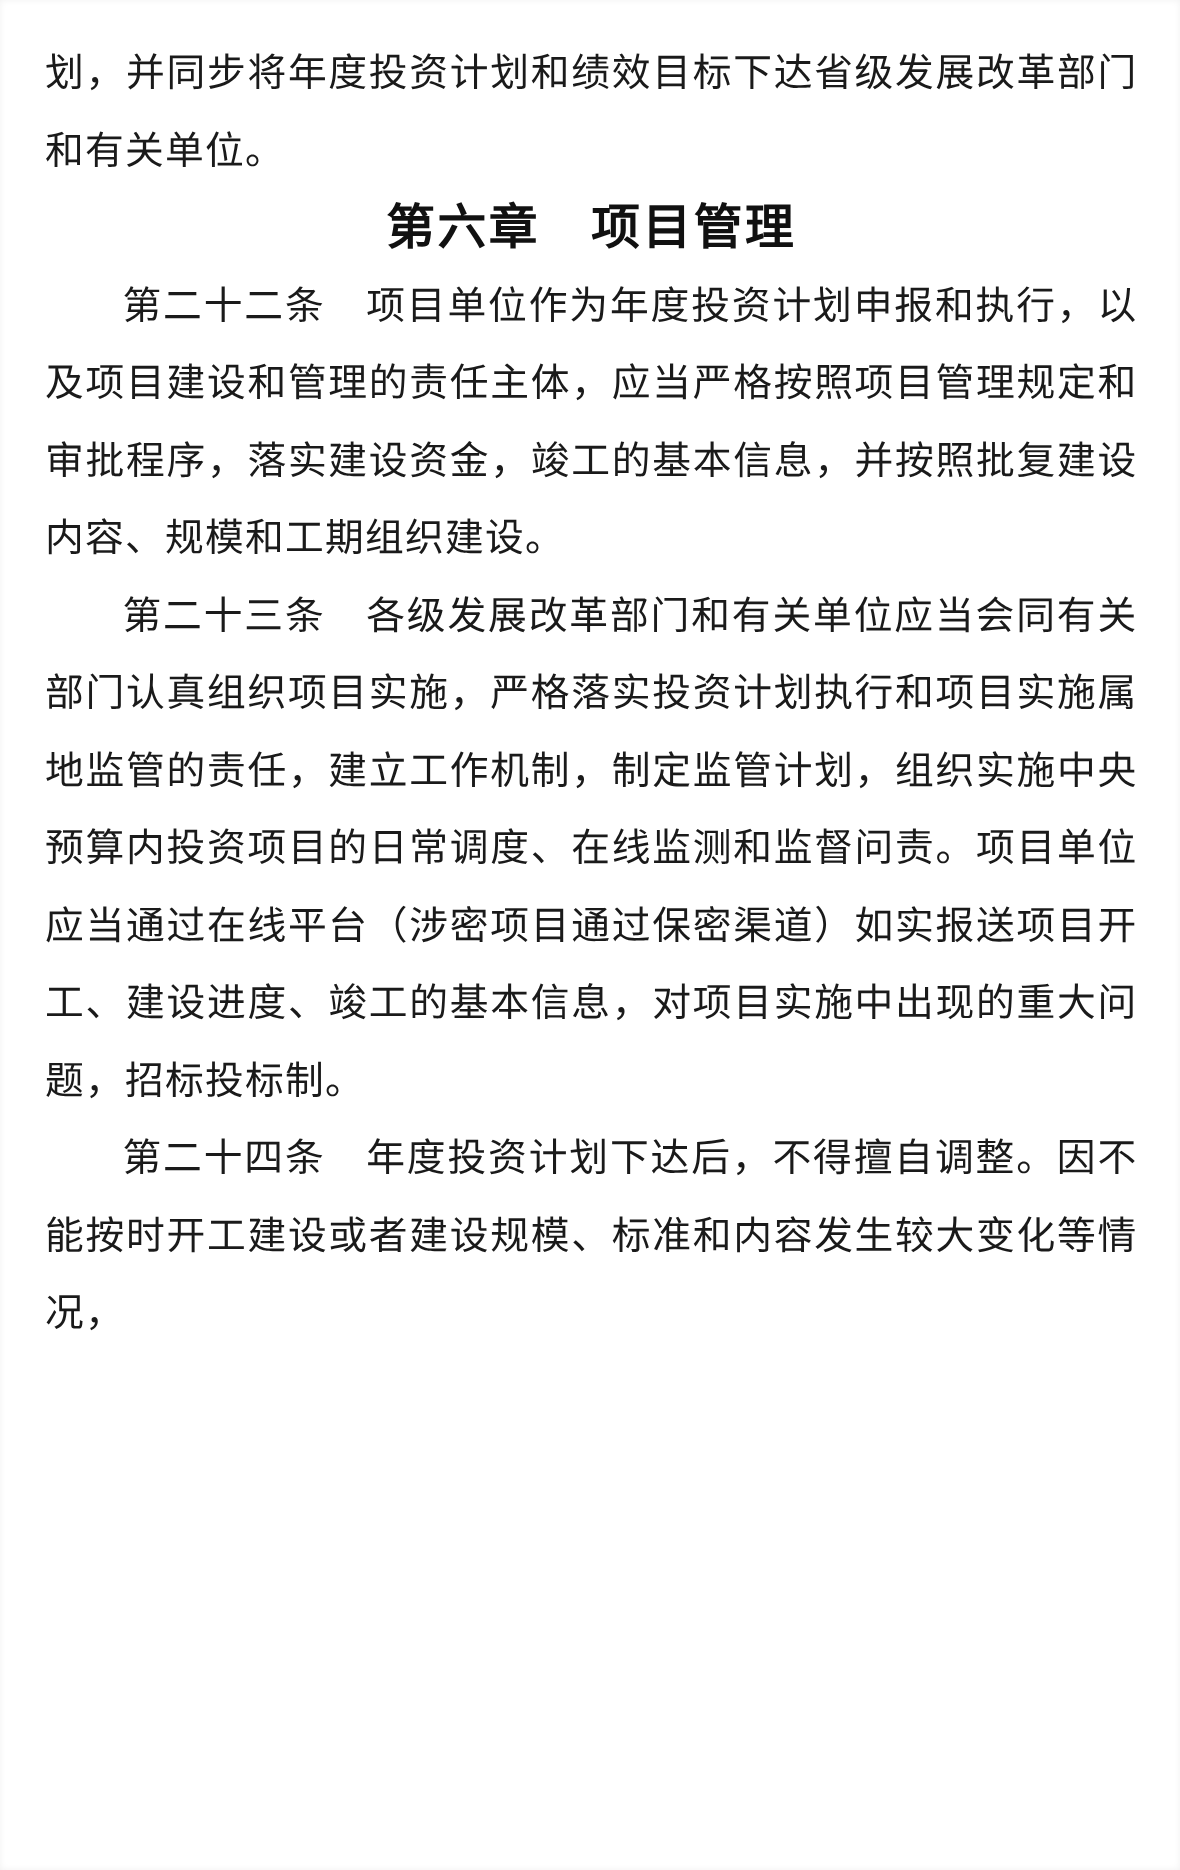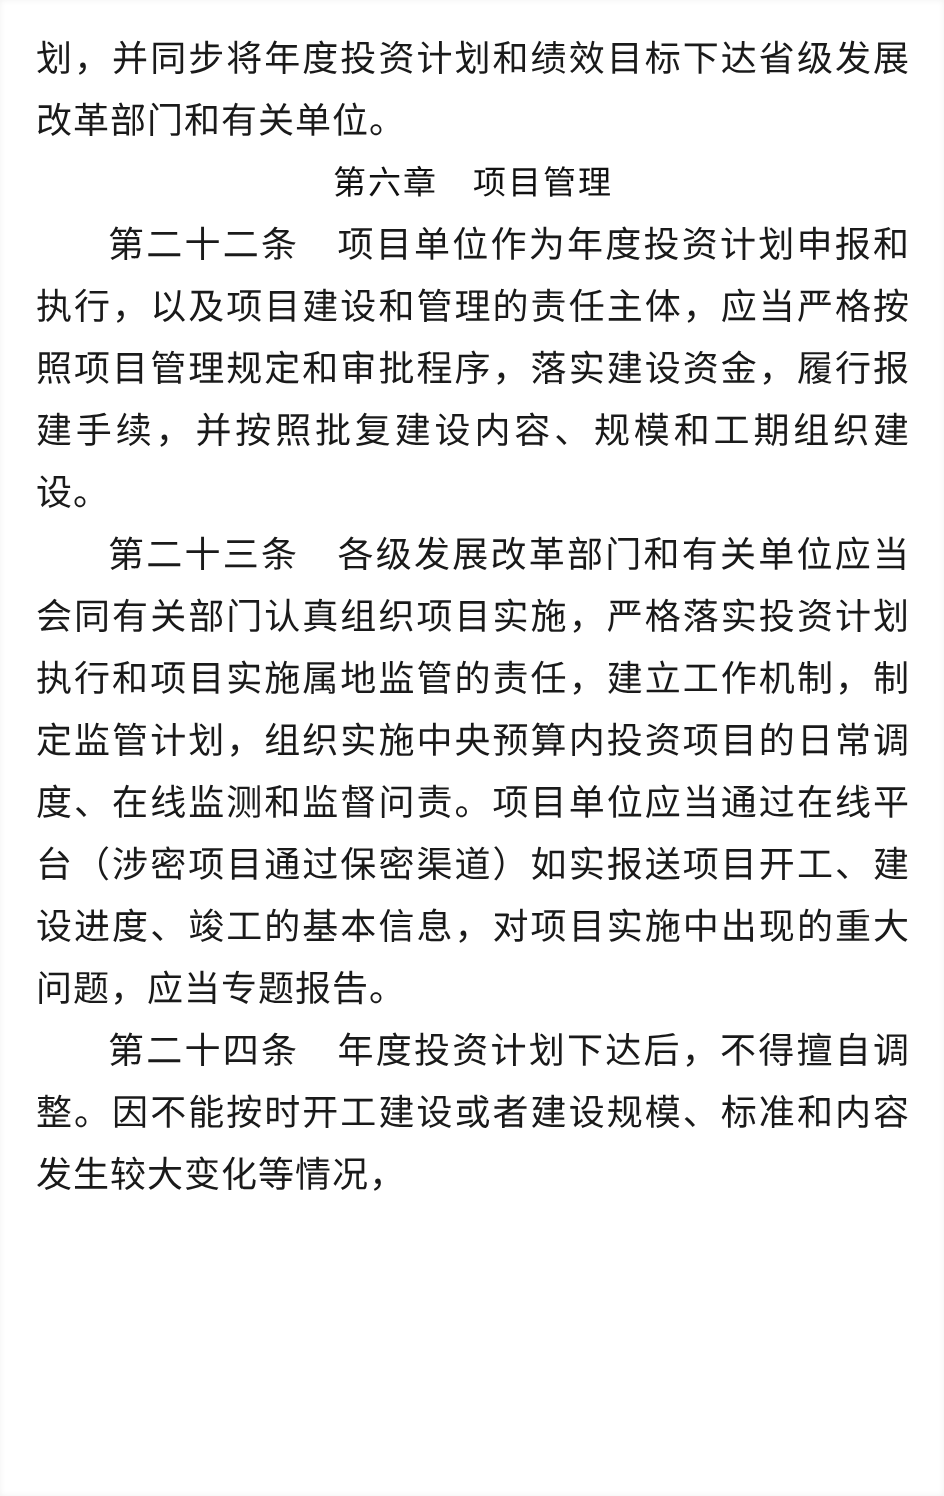--- a/index.html
+++ b/index.html
@@ -14,49 +14,49 @@
     box-sizing: border-box;
     background: #ffffff;
     padding: 28px 34px 0 36px;
     overflow: hidden;
     box-shadow: inset 0 0 6px rgba(0,0,0,0.06);
     font-family: "Liberation Serif", "DejaVu Serif", serif;
     color: #1a1a1a;
   }
   .para {
     margin: 0;
-    font-size: 36px;
+    font-size: 31px;
     line-height: 62px;
     letter-spacing: 1px;
     text-align: justify;
     text-justify: inter-ideograph;
     text-indent: 2em;
   }
   .para.no-indent {
     text-indent: 0;
   }
   .chapter {
     margin: 0;
-    font-size: 33px;
+    font-size: 39px;
     line-height: 62px;
-    font-weight: normal;
+    font-weight: bold;
     text-align: center;
     letter-spacing: 2px;
     font-family: "Liberation Sans", "DejaVu Sans", sans-serif;
     color: #111111;
   }
 </style>
 </head>
 <body>
 
 <div class="page">
   <p class="para no-indent">划，并同步将年度投资计划和绩效目标下达省级发展改革部门和有关单位。</p>
 
 
   <h2 class="chapter">第六章　项目管理</h2>
 
 
-  <p class="para">第二十二条　项目单位作为年度投资计划申报和执行，以及项目建设和管理的责任主体，应当严格按照项目管理规定和审批程序，落实建设资金，履行报建手续，并按照批复建设内容、规模和工期组织建设。</p>
+  <p class="para">第二十二条　项目单位作为年度投资计划申报和执行，以及项目建设和管理的责任主体，应当严格按照项目管理规定和审批程序，落实建设资金，竣工的基本信息，并按照批复建设内容、规模和工期组织建设。</p>
 
-  <p class="para">第二十三条　各级发展改革部门和有关单位应当会同有关部门认真组织项目实施，严格落实投资计划执行和项目实施属地监管的责任，建立工作机制，制定监管计划，组织实施中央预算内投资项目的日常调度、在线监测和监督问责。项目单位应当通过在线平台（涉密项目通过保密渠道）如实报送项目开工、建设进度、竣工的基本信息，对项目实施中出现的重大问题，应当专题报告。</p>
+  <p class="para">第二十三条　各级发展改革部门和有关单位应当会同有关部门认真组织项目实施，严格落实投资计划执行和项目实施属地监管的责任，建立工作机制，制定监管计划，组织实施中央预算内投资项目的日常调度、在线监测和监督问责。项目单位应当通过在线平台（涉密项目通过保密渠道）如实报送项目开工、建设进度、竣工的基本信息，对项目实施中出现的重大问题，招标投标制。</p>
 
   <p class="para">第二十四条　年度投资计划下达后，不得擅自调整。因不能按时开工建设或者建设规模、标准和内容发生较大变化等情况，</p>
 </div>
 
 </body></html>

